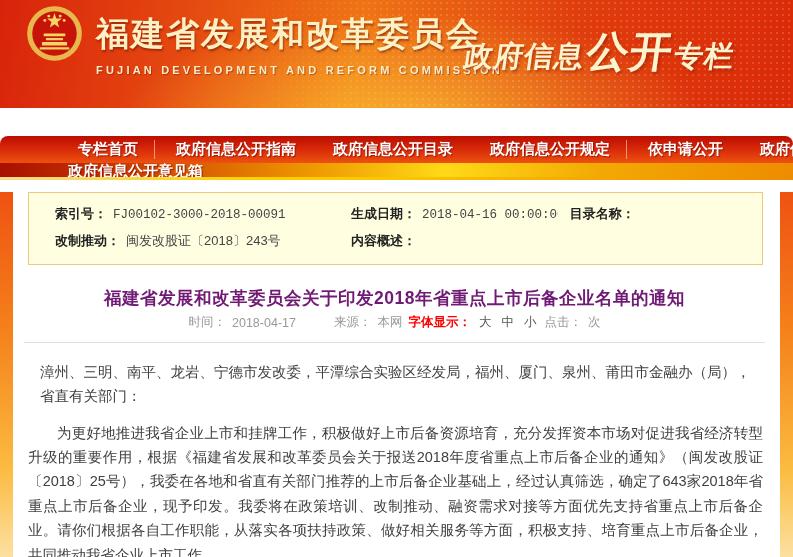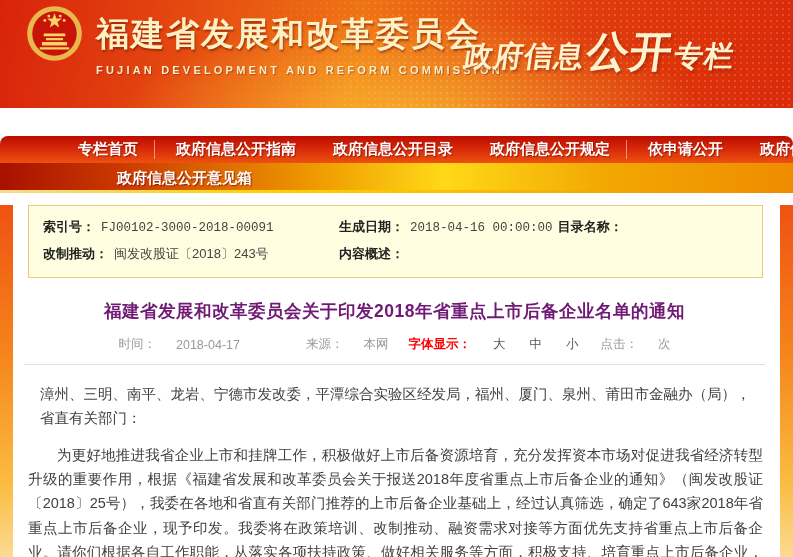--- a/index.html
+++ b/index.html
@@ -44,21 +44,21 @@
 
   
   .nav { position:relative; width:793px; }
   .nav-row1 {
     height:27px; display:flex; align-items:center; padding-left:78px;
     background:linear-gradient(180deg,#b90d00 0%, #d42408 40%, #ed5110 100%);
     border-radius:8px 8px 0 0;
     margin-top:28px;
   }
   .nav-row2 {
-    height:30px; display:flex; align-items:center; padding-left:117px;
+    height:17px; display:flex; align-items:center; padding-left:68px;
     background:linear-gradient(90deg,#a81000 0%, #cc3c00 16%, #ef9b00 40%, #ffd918 56%, #f2a803 76%, #ee8c00 100%);
   }
   .nav::after {
     content:""; position:absolute; left:0; right:0; bottom:0; height:3px;
     background:linear-gradient(90deg,#fff2a0 0%, #ffdc00 32%, #f7b600 62%, #ef8c00 100%);
     opacity:.9;
   }
   .nav-link {
     color:#ffffff; font-weight:bold; font-size:15px; margin-right:37px;
     text-shadow:1px 1px 1px rgba(120,0,0,.65); cursor:pointer; white-space:nowrap;
@@ -71,32 +71,32 @@
     background:linear-gradient(180deg,#ef5212 0%, #f5831b 32%, #fbbc42 62%, #fcedc2 88%, #fffdf2 100%);
   }
   .band.left { left:0; }
   .band.right { right:0; }
 
   .info-box {
     margin:12px 10px 0 12px; background:#fffee0; border:1px solid #edc97f;
     padding:12px 14px 14px 14px;
     display:grid; grid-template-columns:42% 31% 27%; row-gap:9px;
   }
-  .info-cell { font-size:13px; color:#333; white-space:nowrap; overflow:hidden; }
+  .info-cell { font-size:13px; color:#333; white-space:nowrap; overflow:hidden;margin-left:12px; }
   .info-label { font-weight:bold; color:#222; margin-right:6px; }
   .info-value { color:#444; }
   .info-value.mono { font-family:"Liberation Mono", monospace; font-size:12.5px; }
 
   .article-title {
     margin-top:21px; text-align:center; color:#701a75; font-weight:bold;
     font-size:17.5px; letter-spacing:.5px;
   }
   .article-meta {
-    margin-top:13px; text-align:center; font-size:12.5px; color:#999;
-    display:flex; justify-content:center; align-items:center; gap:20px;
+    margin-top:4px; text-align:center; font-size:12.5px; color:#999;
+    display:flex; justify-content:center; align-items:center; gap:6px;
   }
   .meta-gap { display:inline-block; width:26px; }
   .meta-red { color:#ff0000; font-weight:bold; }
   .font-size-opt { color:#555; cursor:pointer; margin:0 2px; }
   .meta-plain { color:#999; }
   .rule { margin:11px 8px 0 8px; border-top:1px solid #e0e0e0; }
 
   .body-text { font-size:14.5px; color:#3f3f3f; line-height:1.68; }
   .p-salutation { margin:17px 10px 0 24px; }
   .p-main { margin:12px 10px 0 12px; text-indent:2em; text-align:justify; }

